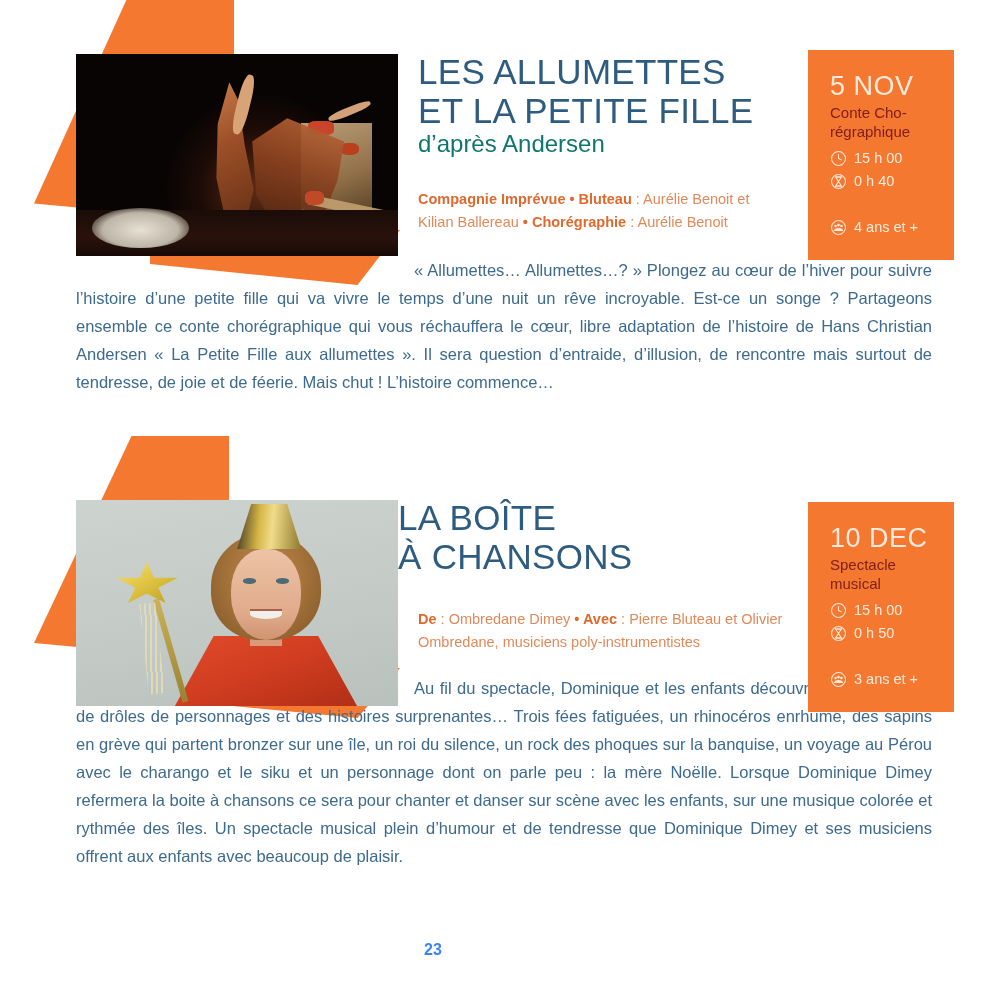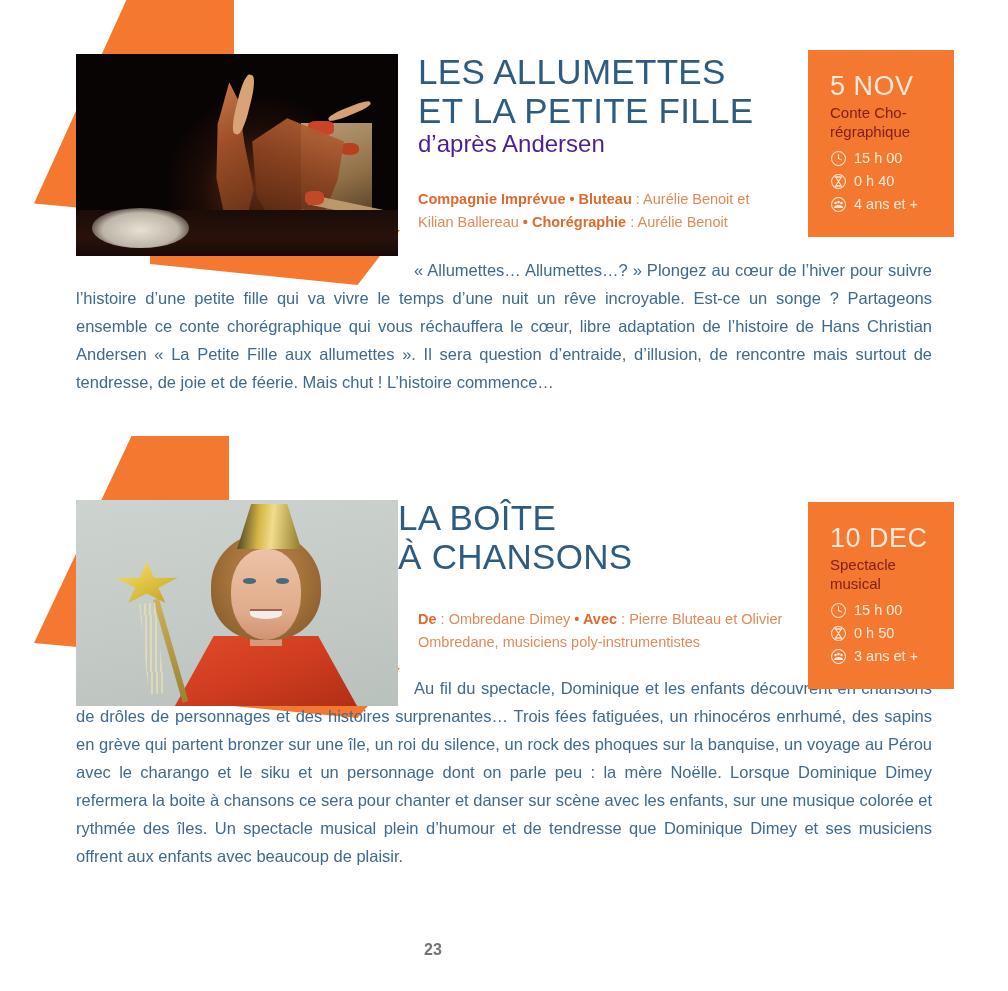--- a/index.html
+++ b/index.html
@@ -179,21 +179,21 @@
     color: #2E5C80;
     font-size: 35px;
     line-height: 39px;
     font-weight: 300;
     letter-spacing: 0.3px;
     white-space: pre-line;
   }
   .entry-subtitle {
     position: absolute;
     z-index: 4;
-    color: #4c1d95;
+    color: #0f766e;
     font-size: 24px;
     line-height: 26px;
     font-weight: 300;
   }
 
   
   .credits {
     position: absolute;
     z-index: 4;
     color: #E08A5A;
@@ -245,35 +245,35 @@
   .info-row {
     display: flex;
     align-items: center;
     gap: 7px;
     padding: 1px 8px 1px 10px;
     font-size: 14.5px;
     line-height: 21px;
     font-weight: 500;
     color: #FDEADC;
   }
-  .info-row:last-child { padding-bottom: 10px; }
+  .info-row:last-child { padding-bottom: 10px; margin-top: 23px; }
   .info-icon {
     width: 17px; height: 17px;
     flex: 0 0 17px;
     display: block;
   }
 
   
   .page-number {
     position: absolute;
     z-index: 6;
     left: 6px; right: 0;
     top: 941px;
     text-align: center;
-    color: #737373;
+    color: #3b82f6;
     font-size: 16px;
     font-weight: 700;
   }
 </style>
 </head>
 <body>
 
 <div class="page">
 
   <div class="deco-shape deco-1"></div>

